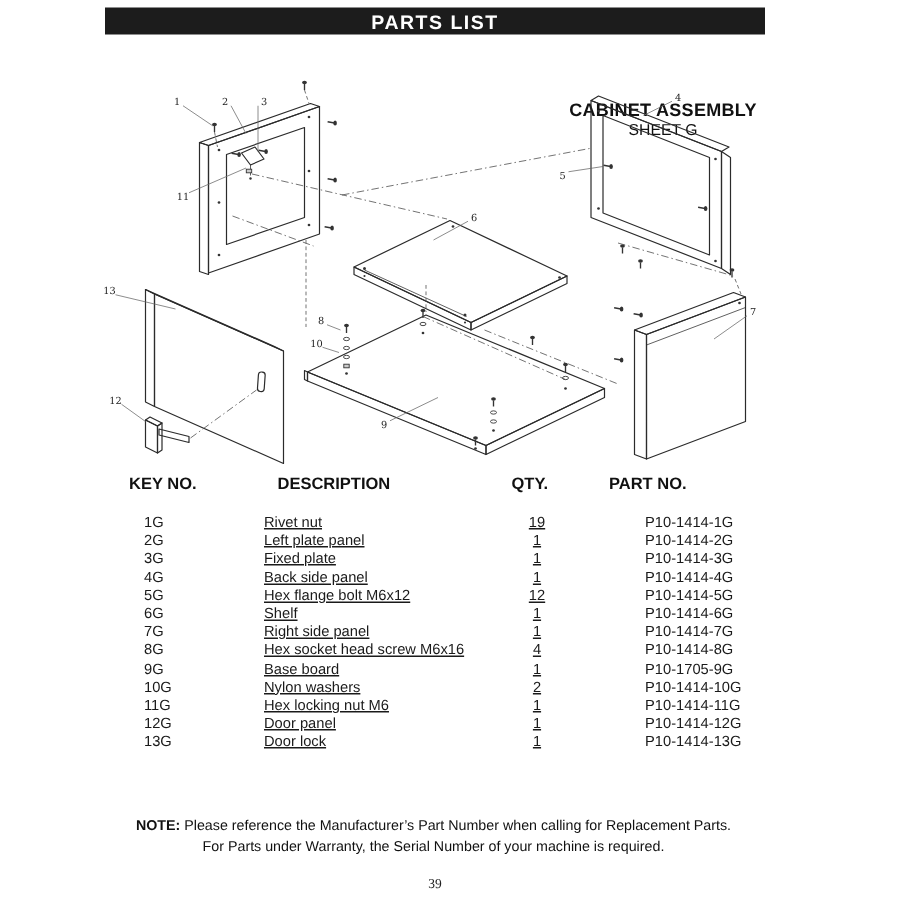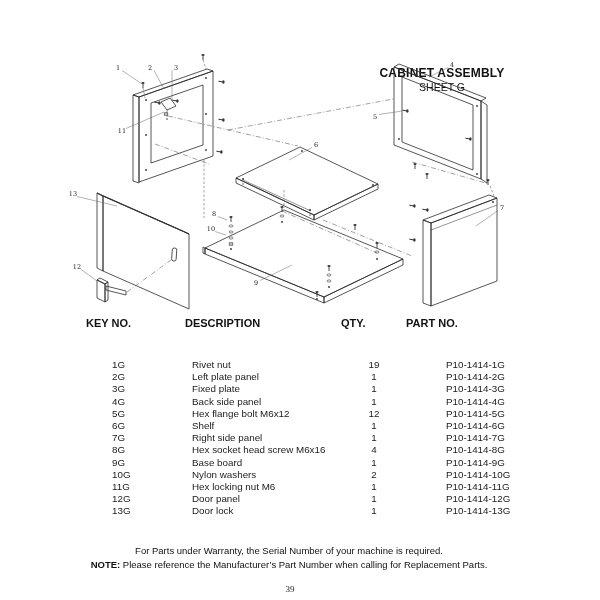--- a/index.html
+++ b/index.html
@@ -30,36 +30,39 @@
   .dot{fill:#333;stroke:none;}
   .leader{stroke:#666;stroke-width:0.5;}
   .callout{font-family:"DejaVu Serif",serif;font-size:6.5px;fill:#222;text-anchor:middle;}
   .iline{stroke:#2b2b2b;stroke-width:0.5;}
 
   .table-header{position:absolute;top:317px;left:0;width:600px;height:14px;font-weight:bold;
     font-size:11px;color:#111;}
   .table-header .th{position:absolute;white-space:nowrap;}
   .th-key{left:86px;} .th-desc{left:185px;} .th-qty{left:341px;} .th-part{left:406px;}
 
-  .table-rows{position:absolute;top:359px;left:0;width:536px;margin-left:16px;}
+  .table-rows{position:absolute;top:343px;left:0;width:536px;}
   .row{position:relative;height:12.2px;font-size:9.8px;color:#1a1a1a;}
   .cell{position:absolute;top:0;white-space:nowrap;}
-  .cell-key{left:96px;} .cell-desc{left:176px;}
-  .cell-qty{left:336px;width:44px;text-align:center;} .cell-part{left:406px;padding-left:24px;}
+  .cell-key{left:96px;} .cell-desc{left:176px;text-decoration:underline;}
+  .cell-qty{left:336px;width:44px;text-align:center;text-decoration:underline;} .cell-part{left:406px;padding-left:24px;}
 
   .note{position:absolute;top:544px;left:0;right:22px;text-align:center;font-size:9.5px;
     color:#111;line-height:14px;}
   .note b{font-weight:bold;}
   .pageno{position:absolute;top:584px;left:0;right:20px;text-align:center;font-size:9px;color:#222;font-family:Liberation Serif, serif;}
 </style>
 </head>
 <body>
 
 <div class="page">
 
+  <div class="header-bar">
+    <span>PARTS LIST</span>
+  </div>
 
   <div class="assembly-title">
     <div class="t1">CABINET ASSEMBLY</div>
     <div class="t2">SHEET G</div>
   </div>
 
   <svg class="diagram" viewBox="60 50 480 268" xmlns="http://www.w3.org/2000/svg">
     <defs>
       <g id="vscrew">
         <ellipse cx="0" cy="0" rx="1.6" ry="1.1" fill="#333" stroke="none"></ellipse>
@@ -284,21 +287,21 @@
       <div class="row">
         <span class="cell cell-key">8G</span>
         <span class="cell cell-desc">Hex socket head screw M6x16</span>
         <span class="cell cell-qty">4</span>
         <span class="cell cell-part">P10-1414-8G</span>
       </div>
       <div class="row">
         <span class="cell cell-key">9G</span>
         <span class="cell cell-desc">Base board</span>
         <span class="cell cell-qty">1</span>
-        <span class="cell cell-part">P10-1414-9G</span>
+        <span class="cell cell-part">P10-1705-9G</span>
       </div>
       <div class="row">
         <span class="cell cell-key">10G</span>
         <span class="cell cell-desc">Nylon washers</span>
         <span class="cell cell-qty">2</span>
         <span class="cell cell-part">P10-1414-10G</span>
       </div>
       <div class="row">
         <span class="cell cell-key">11G</span>
         <span class="cell cell-desc">Hex locking nut M6</span>
@@ -313,21 +316,21 @@
       </div>
       <div class="row">
         <span class="cell cell-key">13G</span>
         <span class="cell cell-desc">Door lock</span>
         <span class="cell cell-qty">1</span>
         <span class="cell cell-part">P10-1414-13G</span>
       </div>
     </div>
 
   <div class="note">
-    <div>For Parts under Warranty, the Serial Number of your machine is required.</div>
     <div>
       <b>NOTE:</b>
       <span>Please reference the Manufacturer’s Part Number when calling for Replacement Parts.</span>
     </div>
+    <div>For Parts under Warranty, the Serial Number of your machine is required.</div>
   </div>
 
   <div class="pageno">39</div>
 </div>
 
 </body></html>

